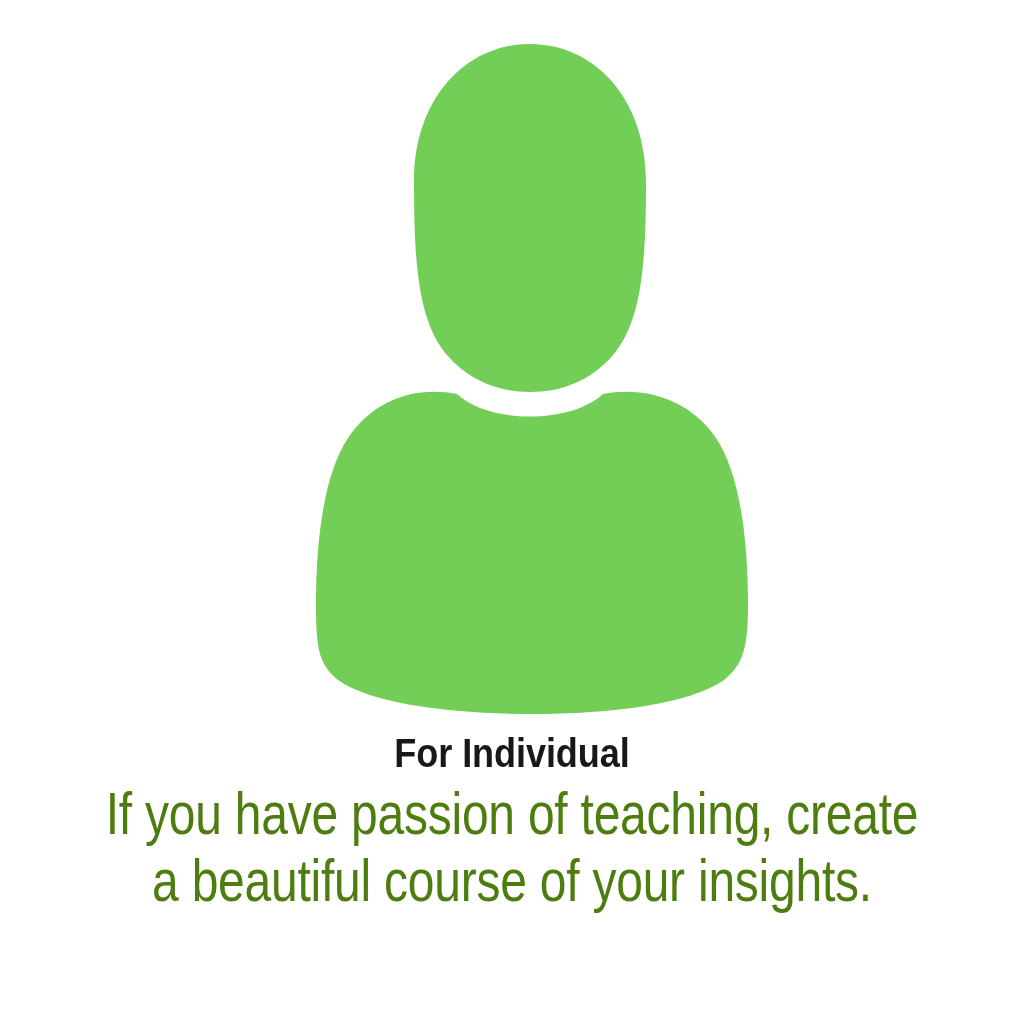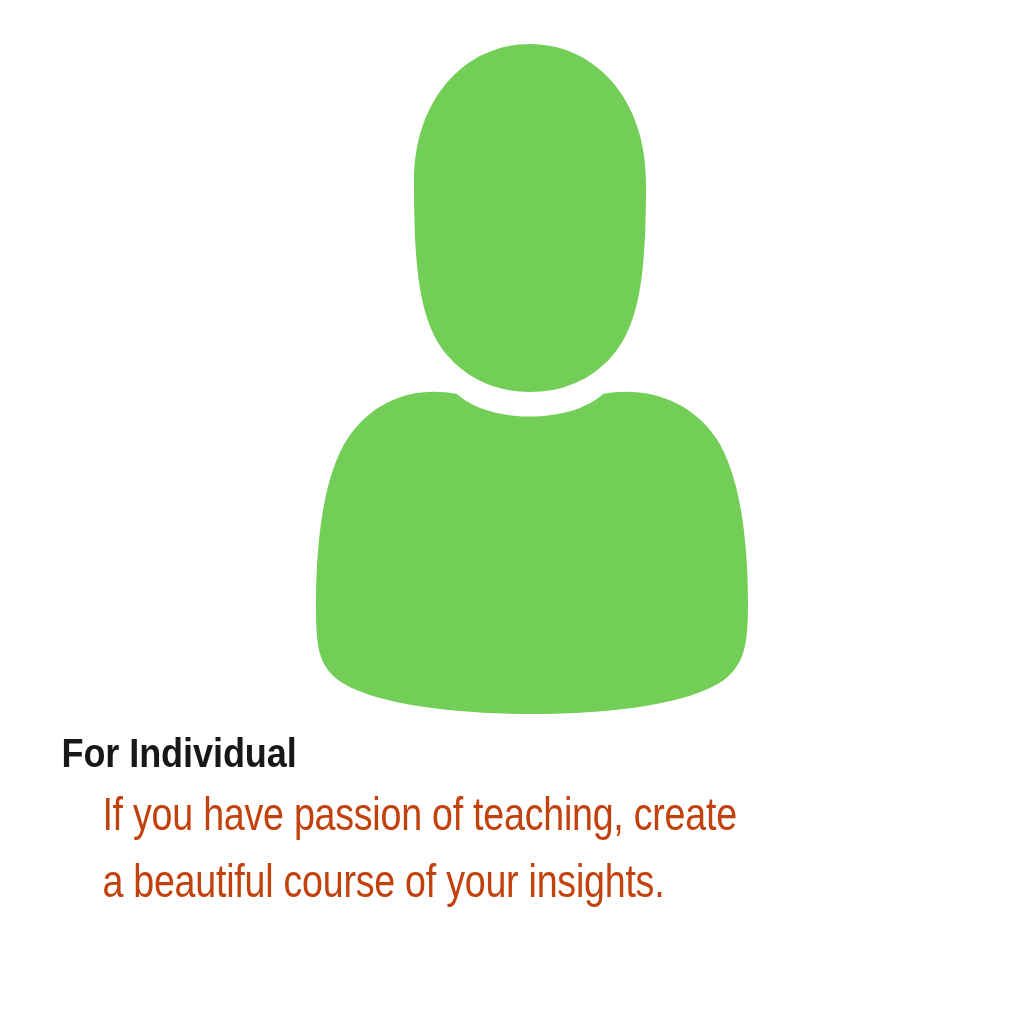--- a/index.html
+++ b/index.html
@@ -38,46 +38,46 @@
     width: 1024px;
     height: 730px;
   }
 
   
   .text-block {
     position: absolute;
     left: 0;
     top: 726px;
     width: 1024px;
-    text-align: left;
+    text-align: center;
   }
 
   .card-title {
     margin: 0;
     padding: 0;
     font-family: "Liberation Sans Narrow", "Liberation Sans", "DejaVu Sans", sans-serif;
     font-size: 41px;
     font-weight: 700;
     line-height: 54px;
     letter-spacing: -0.1px;
     color: #16181a;
     transform: scaleX(0.88);
     transform-origin: center center;
     white-space: nowrap;
   }
 
   .card-desc {
     margin: 0;
     padding: 0;
     font-family: "Liberation Sans Narrow", "Liberation Sans", "DejaVu Sans", sans-serif;
-    font-size: 47px;
+    font-size: 60px;
     font-weight: 400;
     line-height: 67px;
     letter-spacing: -0.3px;
-    color: #c2410c;
+    color: #4d7c0f;
   }
 
   .card-desc .desc-line {
     display: block;
     transform: scaleX(0.80);
     transform-origin: center center;
     white-space: nowrap;
   }
 </style>
 </head>

